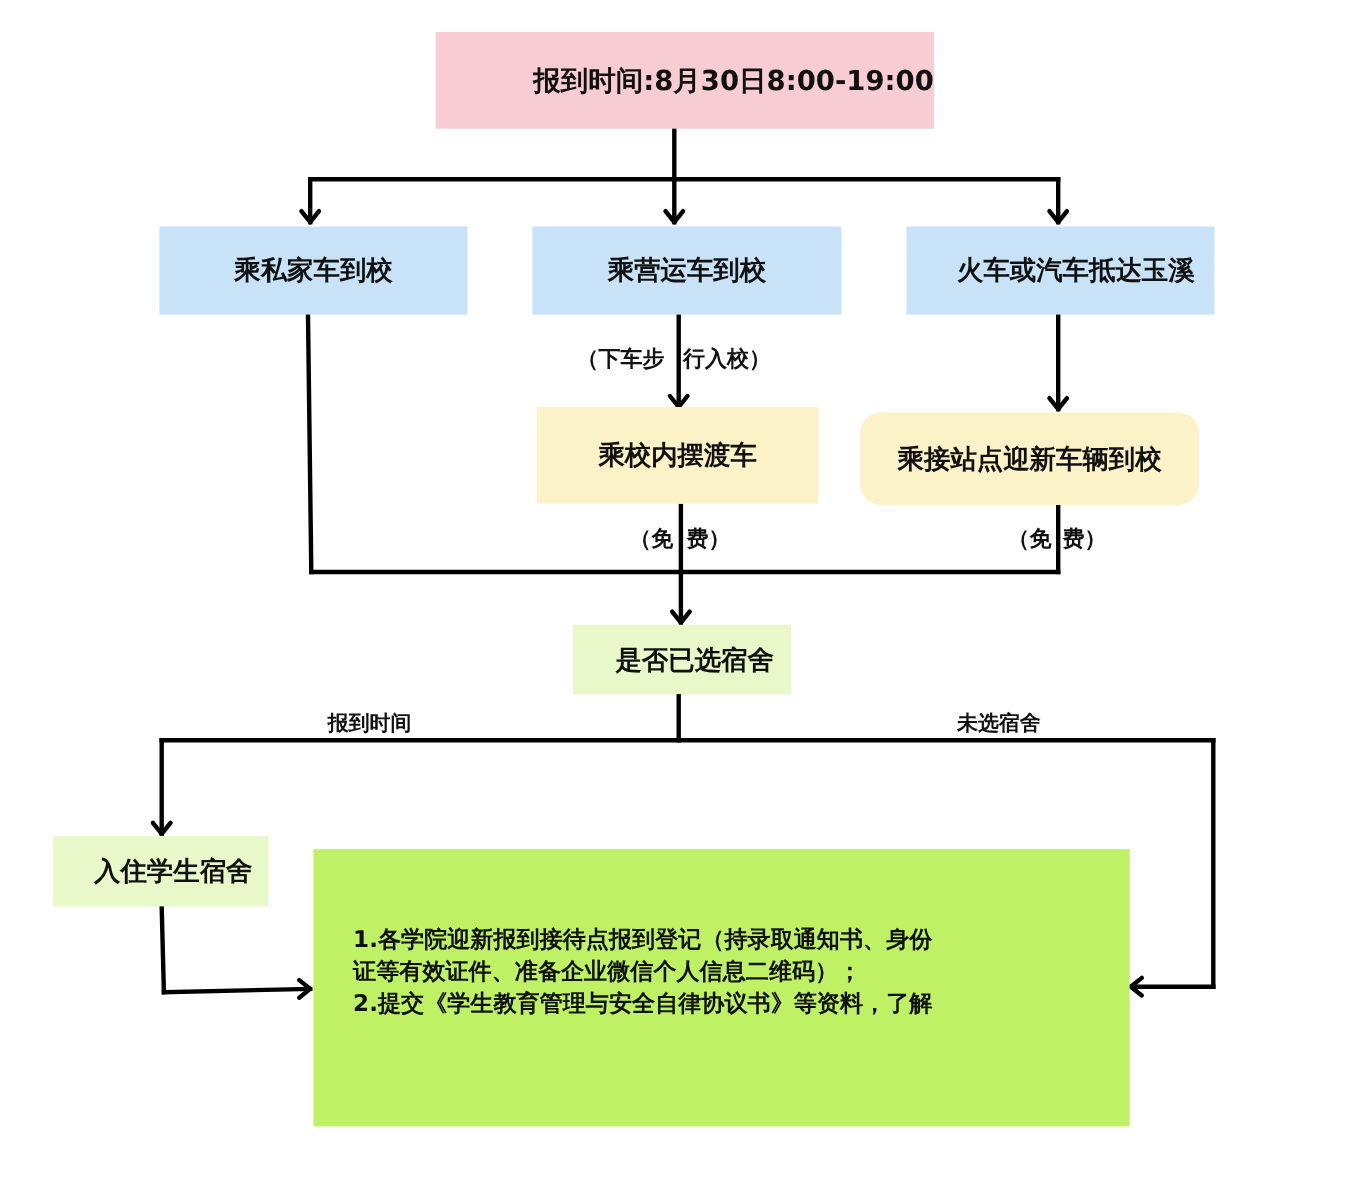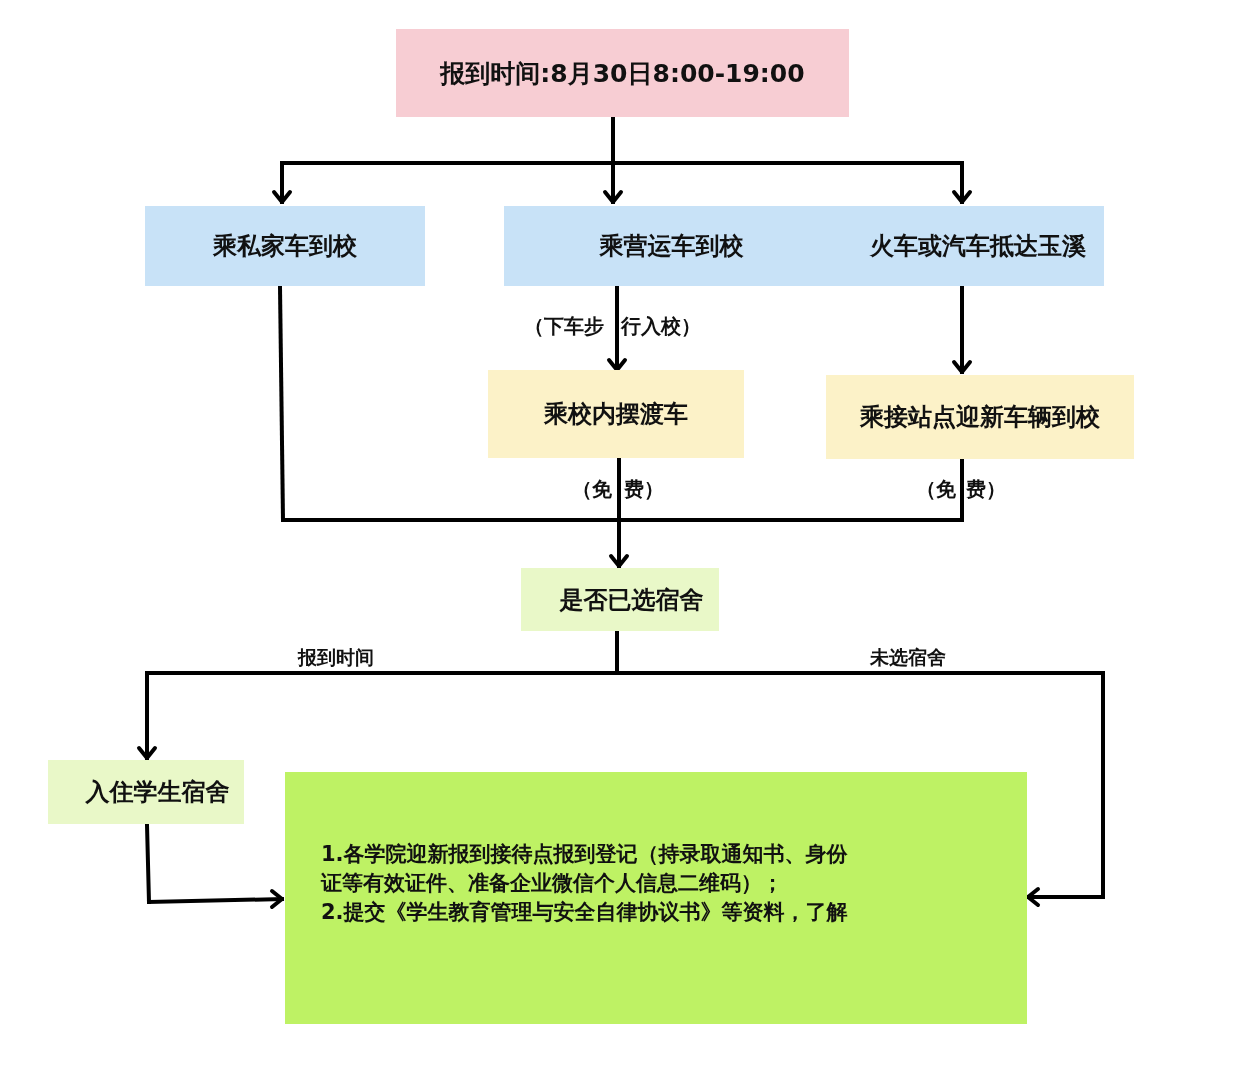--- a/index.html
+++ b/index.html
@@ -1,20 +1,20 @@
 <!DOCTYPE html>
 <html><head>
 <meta charset="utf-8">
 <style>
   html, body { margin: 0; padding: 0; background: #ffffff; }
   body { width: 1236px; height: 1080px; position: relative; overflow: hidden;
          font-family: "DejaVu Sans", "Liberation Sans", sans-serif; color: #111; }
   .box { position: absolute; display: flex; align-items: center; justify-content: center;
          font-weight: bold; font-size: 24px; box-sizing: border-box; }
-  .pink   { background: #f7cdd3; }
+  .pink   { background: #f7cdd3; justify-content: flex-end; }
   .blue   { background: #c8e2f7; }
   .yellow { background: #fcf2c8; }
   .green  { background: #e9f8c8; padding-left: 23px; }
   .magenta{ background: #bef264; }
   .label { position: absolute; font-weight: bold; font-size: 20px; white-space: nowrap; background: transparent; }
   .note { position: absolute; font-weight: bold; font-size: 21px; line-height: 29px; }
   svg.lines { position: absolute; left: 0; top: 0; }
 </style>
 </head>
 <body>
@@ -62,35 +62,35 @@
   </g>
 </svg>
 
 <div class="box pink" style="left:396px; top:29px; width:453px; height:88px; font-size:25px;">
   <span>报到时间:8月30日8:00-19:00</span>
 </div>
 
 <div class="box blue" style="left:145px; top:206px; width:280px; height:80px;">
   <span>乘私家车到校</span>
 </div>
-<div class="box blue" style="left:484px; top:206px; width:335px; height:80px;margin-left:20px;">
+<div class="box blue" style="left:484px; top:206px; width:281px; height:80px;">
   <span>乘营运车到校</span>
 </div>
 <div class="box blue" style="left:824px; top:206px; width:280px; height:80px;padding-left:28px;">
   <span>火车或汽车抵达玉溪</span>
 </div>
 
 <div class="label" style="left:524px; top:313px;">（下车步</div>
 <div class="label" style="left:524px; top:313px; color:transparent; width:0; overflow:hidden;">（下车步行入校）</div>
 <div class="label" style="left:621px; top:313px;">行入校）</div>
 
 <div class="box yellow" style="left:488px; top:370px; width:256px; height:88px;">
   <span>乘校内摆渡车</span>
 </div>
-<div class="box yellow" style="left:826px; top:375px; width:308px; height:84px;">
+<div class="box yellow" style="left:782px; top:375px; width:308px; height:84px;border-radius:19px;">
   <span>乘接站点迎新车辆到校</span>
 </div>
 
 <div class="label" style="left:572px; top:476px;">（免</div>
 <div class="label" style="left:624px; top:476px;">费）</div>
 <div class="label" style="left:916px; top:476px;">（免</div>
 <div class="label" style="left:966px; top:476px;">费）</div>
 
 <div class="box green" style="left:521px; top:568px; width:198px; height:63px;">
   <span>是否已选宿舍</span>

